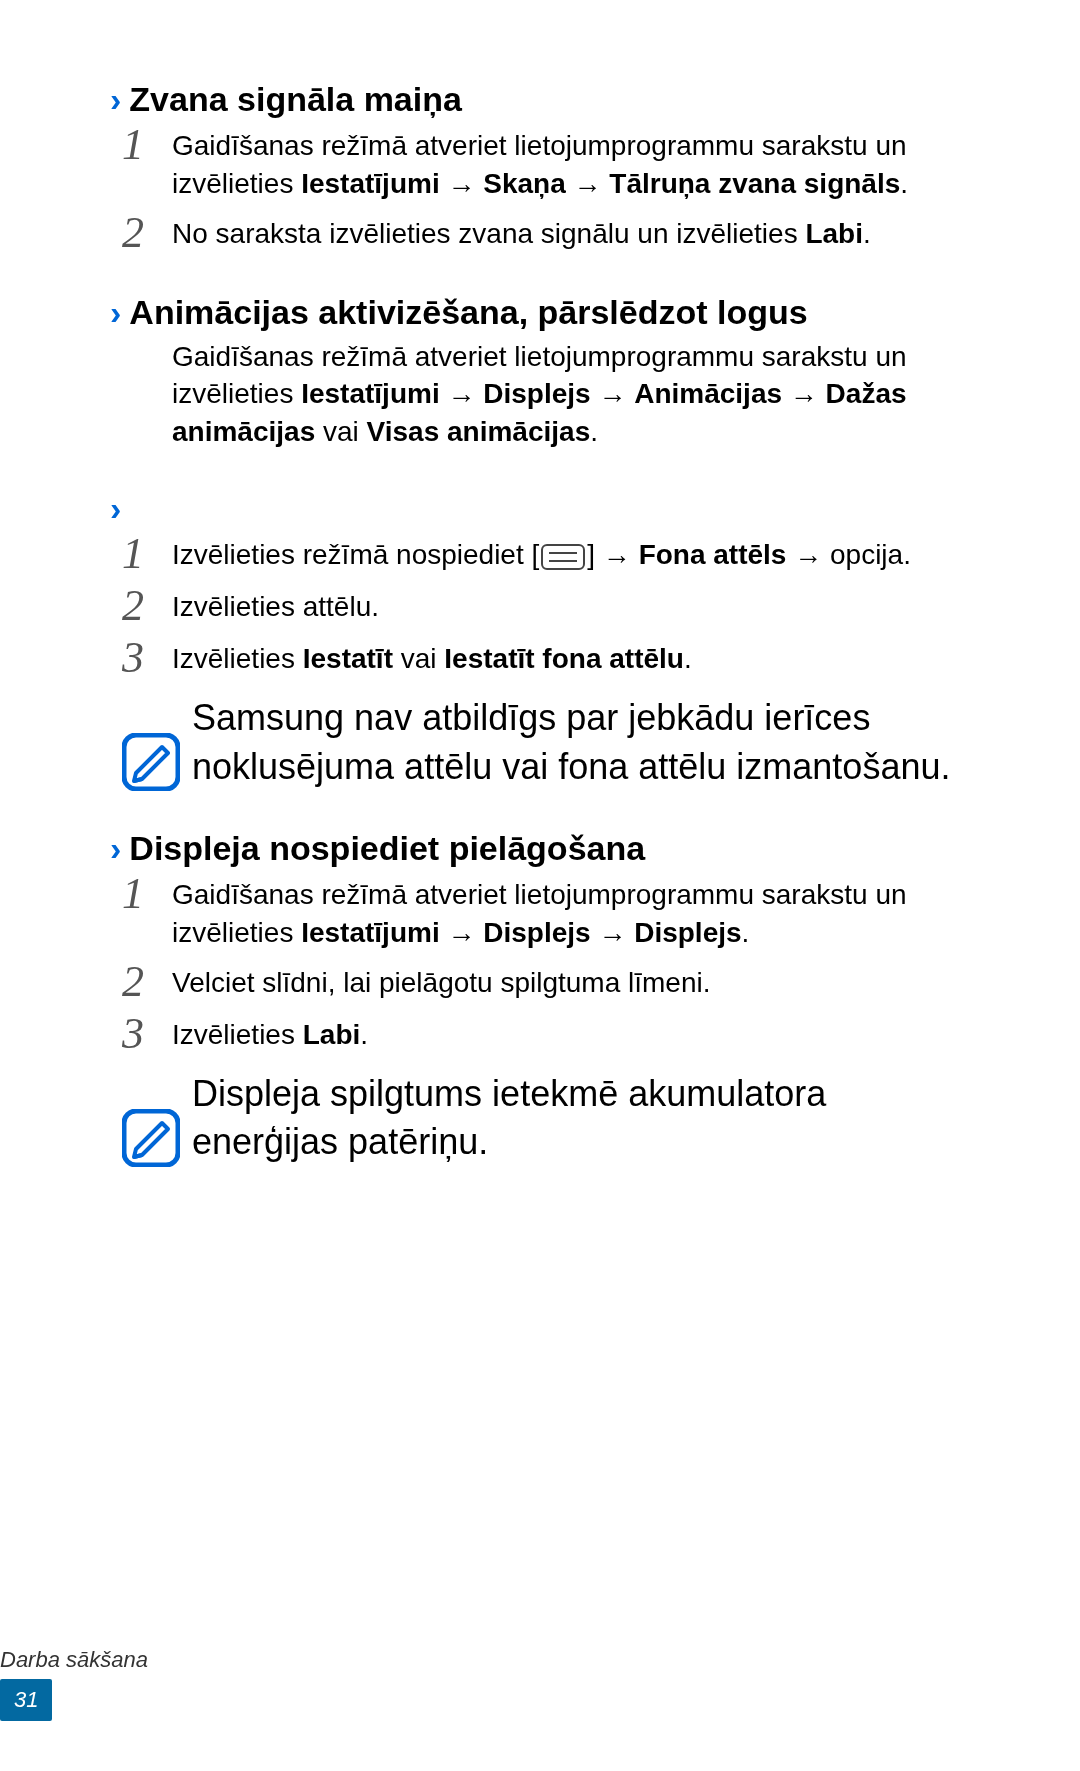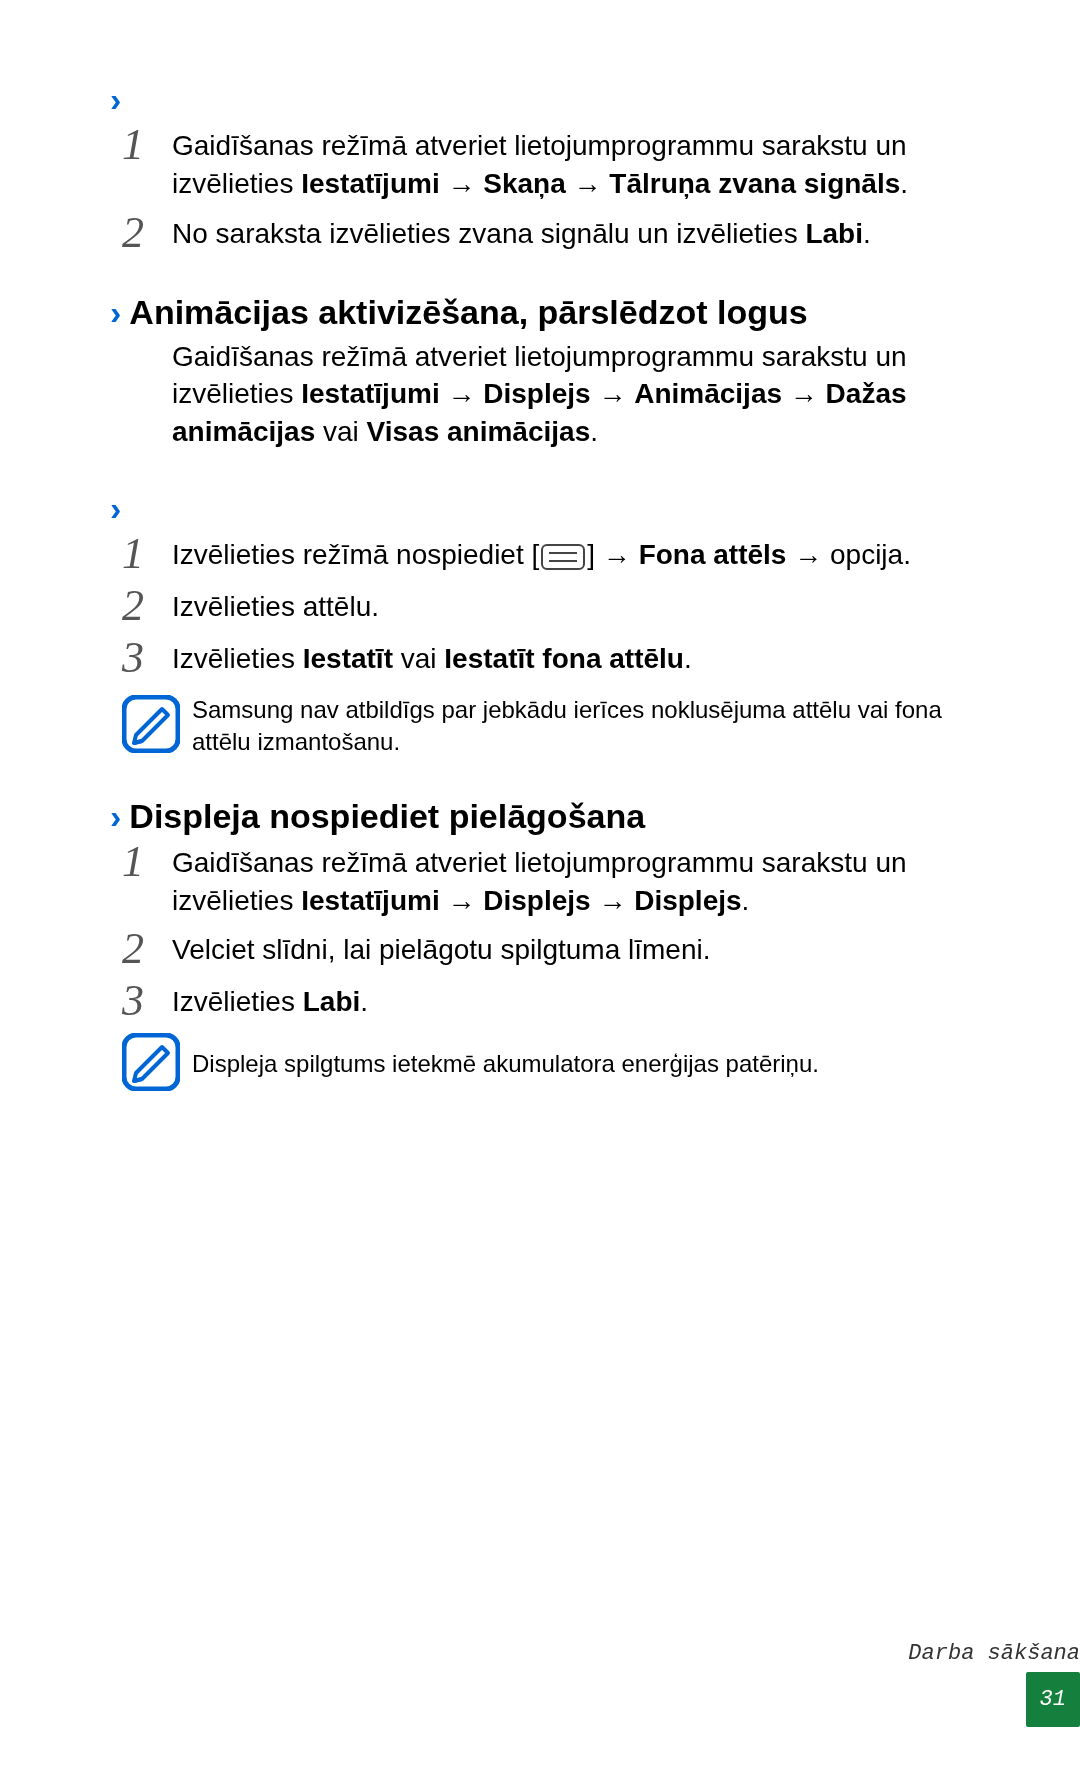--- a/index.html
+++ b/index.html
@@ -52,23 +52,23 @@
     flex-shrink: 0;
     line-height: 1;
     margin-top: -2px;
   }
   .ol-text {
     flex: 1;
     padding-top: 2px;
   }
   .note-row {
     display: flex;
-    align-items: center;
+    align-items: flex-end;
     margin-left: 12px;
-    font-size: 24px;
+    font-size: 36px;
     line-height: 1.35;
     margin-top: 4px;
     gap: 12px;
   }
   .note-icon {
     width: 58px;
     height: 58px;
     flex-shrink: 0;
   }
   .note-text {
@@ -91,49 +91,49 @@
     position: absolute;
     left: 6px;
     right: 6px;
     height: 2px;
     background: #444;
   }
   .menu-icon::before { top: 6px; }
   .menu-icon::after { bottom: 6px; }
   .footer {
     position: absolute;
-    bottom: 44px;
+    bottom: 50px;
     left: 0;
     right: 0;
-    text-align: right;
-    font-family: Liberation Mono, monospace;
+    text-align: left;
   }
   .footer-label {
     font-style: italic;
     font-size: 22px;
     color: #333;
     margin-bottom: 6px;
   }
   .page-num {
     display: inline-block;
-    background: #15803d;
+    background: #0369a1;
     color: #fff;
     font-size: 22px;
     font-style: italic;
-    padding: 15px 14px;
+    padding: 8px 14px;
     border-radius: 2px;
   }
 </style>
 </head>
 <body>
 
 <div class="page" id="root">
     <div class="section">
       <div class="section-heading">
         <span class="chevron">›</span>
+        <span>Zvana signāla maiņa</span>
       </div>
       <div class="ol-item">
         <div class="ol-num">1</div>
         <div class="ol-text"><span>Gaidīšanas režīmā atveriet lietojumprogrammu sarakstu un izvēlieties </span><b>Iestatījumi</b><span> → </span><b>Skaņa</b><span> → </span><b>Tālruņa zvana signāls</b><span>.</span></div>
       </div>
       <div class="ol-item">
         <div class="ol-num">2</div>
         <div class="ol-text"><span>No saraksta izvēlieties zvana signālu un izvēlieties </span><b>Labi</b><span>.</span></div>
       </div>
     </div>

